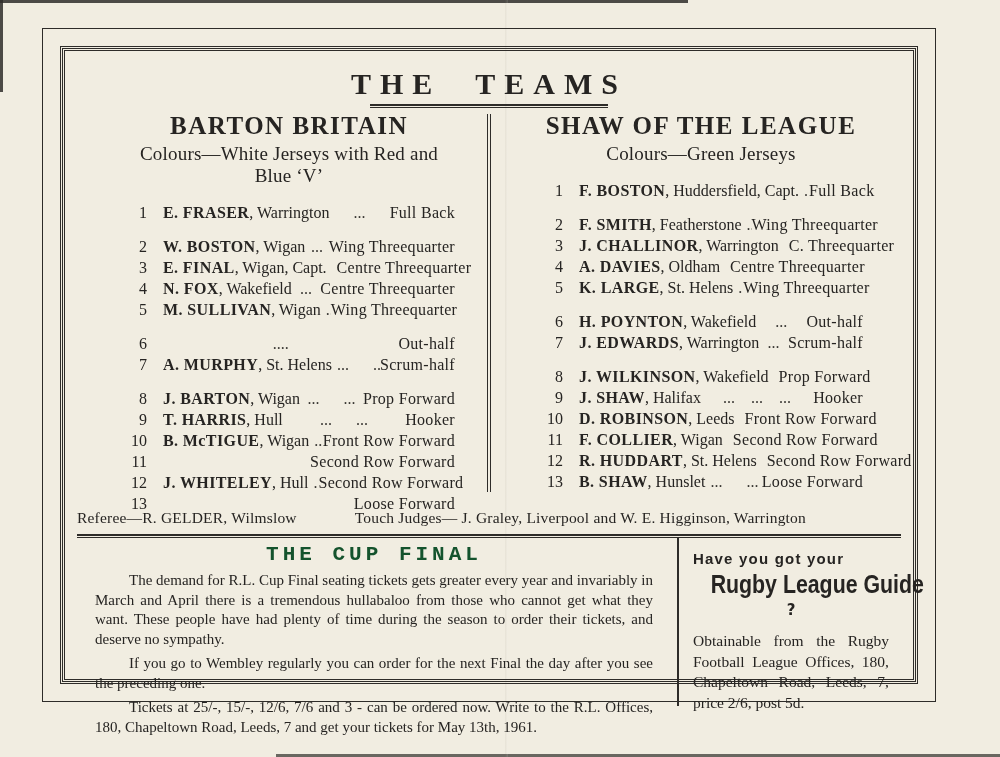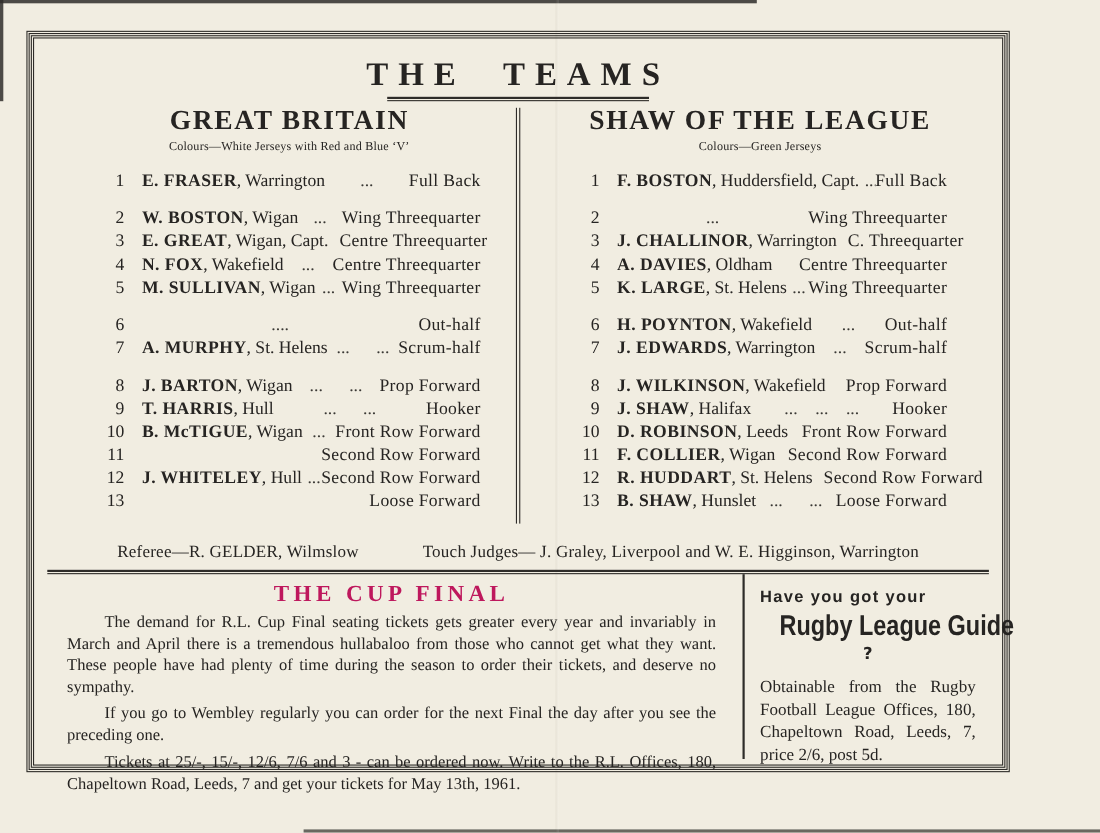--- a/index.html
+++ b/index.html
@@ -20,60 +20,60 @@
 
   
   .artifact{position:absolute;background:#2f2d2a;opacity:.85;}
   .artifact.top{left:0;top:0;width:688px;height:3px;}
   .artifact.left{left:0;top:0;width:3px;height:92px;}
   .artifact.bottom{right:0;bottom:0;width:724px;height:3px;opacity:.7;}
   .crease{position:absolute;left:505px;top:0;width:3px;height:100%;
     background:linear-gradient(to right, rgba(90,80,60,.07), rgba(255,255,255,.12));}
 
   
-  .f1{position:absolute;left:24px;top:28px;width:894px;height:674px;border:1px solid var(--rule);padding:1px;}
+  .f1{position:absolute;left:42px;top:28px;width:894px;height:674px;border:1px solid var(--rule);padding:17px;}
   .f2{width:100%;height:100%;border:1px solid var(--rule);padding:1px;}
   .f3{width:100%;height:100%;border:1px solid var(--rule);padding:1px;}
   .f4{width:100%;height:100%;border:1px solid var(--rule);padding:8px 12px 0 12px;}
 
   .title-wrap{text-align:center;margin-top:8px;}
   .page-title{
     display:inline-block;
     font-weight:bold;font-size:30px;letter-spacing:9px;word-spacing:18px;
     padding:0 4px 3px 4px;
   }
   .title-rule{width:238px;margin:0 auto;height:4px;
     border-top:2px solid var(--rule);border-bottom:1px solid var(--rule);}
 
   .teams{display:flex;position:relative;margin-top:4px;height:386px;}
   .vdivider{position:absolute;left:50%;top:2px;bottom:6px;width:4px;margin-left:-2px;
     border-left:1px solid var(--rule);border-right:1px solid var(--rule);}
   .team-col{width:50%;padding:0 34px 0 46px;}
   .team-col.right{padding:0 38px 0 50px;}
   .team-name{text-align:center;font-weight:bold;font-size:25px;letter-spacing:1.5px;}
-  .team-colours{text-align:center;font-size:11px;margin-top:3px;letter-spacing:.2px;}
+  .team-colours{text-align:center;font-size:19px;margin-top:3px;letter-spacing:.2px;}
   .roster{margin-top:15px;}
   .row{display:flex;align-items:baseline;line-height:21px;font-size:16px;}
   .row.gap{margin-top:13px;}
   .num{width:24px;text-align:right;margin-right:16px;flex:none;}
   .pname{font-weight:bold;letter-spacing:.4px;white-space:nowrap;}
   .club{white-space:nowrap;}
   .dots{flex:1;text-align:center;white-space:pre;overflow:hidden;color:#3a3834;padding:0 5px;}
   .pos{white-space:nowrap;text-align:right;letter-spacing:.3px;}
 
-  .officials{display:flex;justify-content:center;gap:58px;margin-top:11px;
+  .officials{display:flex;gap:58px;margin-top:11px;
     font-size:15.5px;letter-spacing:.2px;}
 
   .section-rule{margin-top:7px;height:4px;
     border-top:2px solid var(--rule);border-bottom:1px solid var(--rule);}
 
   .bottom{display:flex;height:168px;}
   .cupfinal{flex:1;padding:5px 24px 0 18px;}
-  .cup-heading{text-align:center;font-family:Liberation Serif, serif;font-weight:bold;
-    font-size:21px;letter-spacing:4px;color:#be185d;}
+  .cup-heading{text-align:center;font-family:Liberation Mono, monospace;font-weight:bold;
+    font-size:21px;letter-spacing:4px;color:#14532d;}
   .cupfinal p{font-size:15px;line-height:19.5px;text-align:justify;text-indent:34px;margin-top:5px;}
 
   .ad{width:224px;border-left:2px solid var(--rule);padding:12px 12px 0 14px;flex:none;}
   .ad-line1{font-family:Liberation Sans, sans-serif;font-weight:bold;font-size:15px;
     letter-spacing:1.2px;text-align:left;white-space:nowrap;}
   .ad-title{font-family:"Liberation Sans",sans-serif;font-weight:bold;font-size:26px;
     text-align:center;white-space:nowrap;transform:scaleX(.82);transform-origin:center;margin-top:2px;}
   .ad-q{font-family:"DejaVu Sans",sans-serif;font-weight:bold;font-size:15px;text-align:center;margin-top:1px;}
   .ad-body{font-size:15.5px;line-height:20.5px;text-align:justify;margin-top:12px;}
 </style>
@@ -91,38 +91,38 @@
     <div class="f3">
      <div class="f4">
 
       <div class="title-wrap">
         <div class="page-title">THE  TEAMS</div>
         <div class="title-rule"></div>
       </div>
 
       <div class="teams">
         <div class="team-col">
-          <div class="team-name">GREAT BRITAIN</div>
+          <div class="team-name">BARTON BRITAIN</div>
           <div class="team-colours">Colours—White Jerseys with Red and Blue ‘V’</div>
           <div class="roster">
                   <div class="row">
                     <span class="num">1</span>
                     <span class="player"><span class="pname">E. FRASER</span><span class="club">, Warrington</span></span>
                     <span class="dots">...</span>
                     <span class="pos">Full Back</span>
                   </div>
                   <div class="row gap">
                     <span class="num">2</span>
                     <span class="player"><span class="pname">W. BOSTON</span><span class="club">, Wigan</span></span>
                     <span class="dots">...</span>
                     <span class="pos">Wing Threequarter</span>
                   </div>
                   <div class="row">
                     <span class="num">3</span>
-                    <span class="player"><span class="pname">E. GREAT</span><span class="club">, Wigan, Capt.</span></span>
+                    <span class="player"><span class="pname">E. FINAL</span><span class="club">, Wigan, Capt.</span></span>
                     <span class="dots"></span>
                     <span class="pos">Centre Threequarter</span>
                   </div>
                   <div class="row">
                     <span class="num">4</span>
                     <span class="player"><span class="pname">N. FOX</span><span class="club">, Wakefield</span></span>
                     <span class="dots">...</span>
                     <span class="pos">Centre Threequarter</span>
                   </div>
                   <div class="row">
@@ -184,20 +184,21 @@
           <div class="team-colours">Colours—Green Jerseys</div>
           <div class="roster">
                   <div class="row">
                     <span class="num">1</span>
                     <span class="player"><span class="pname">F. BOSTON</span><span class="club">, Huddersfield, Capt.</span></span>
                     <span class="dots">...</span>
                     <span class="pos">Full Back</span>
                   </div>
                   <div class="row gap">
                     <span class="num">2</span>
+                    <span class="player"><span class="pname">F. SMITH</span><span class="club">, Featherstone</span></span>
                     <span class="dots">...</span>
                     <span class="pos">Wing Threequarter</span>
                   </div>
                   <div class="row">
                     <span class="num">3</span>
                     <span class="player"><span class="pname">J. CHALLINOR</span><span class="club">, Warrington</span></span>
                     <span class="dots"></span>
                     <span class="pos">C. Threequarter</span>
                   </div>
                   <div class="row">

